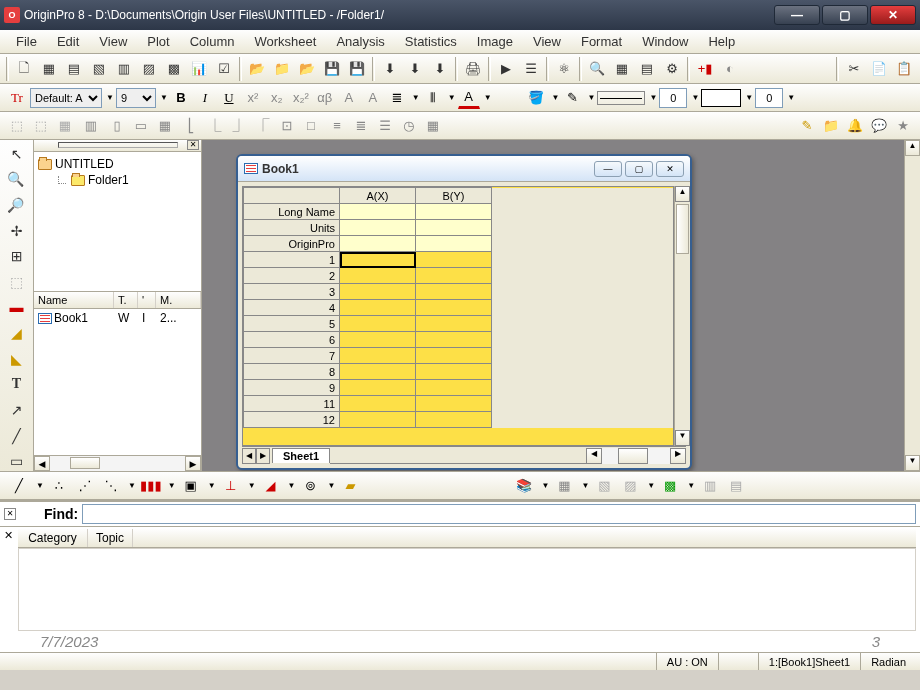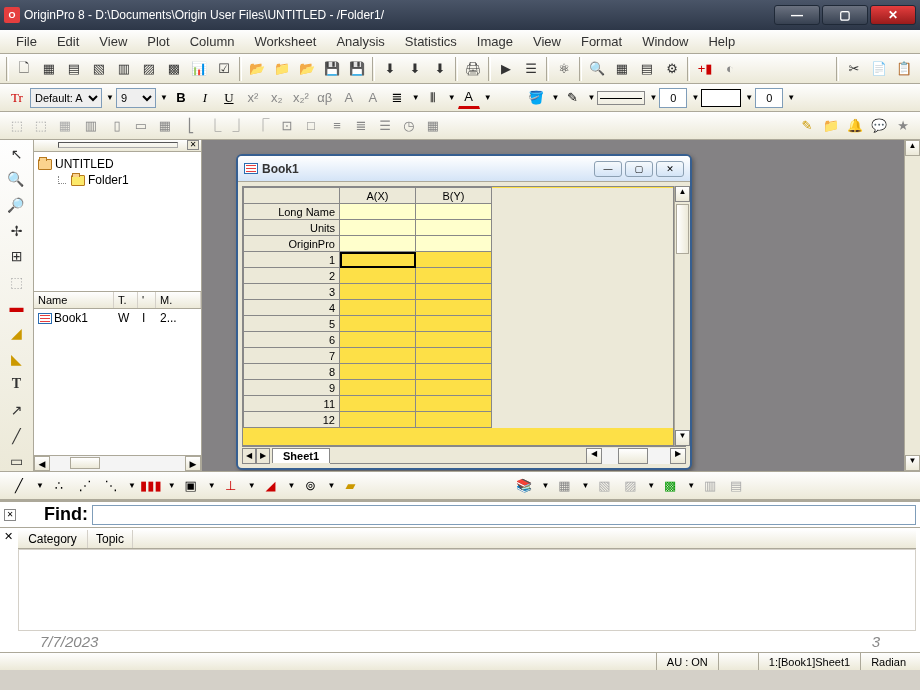--- a/index.html
+++ b/index.html
@@ -71,21 +71,21 @@
   .tab-rest{flex:1;border-bottom:1px solid #888;height:1px;margin-top:15px;}
   .sheet-hscroll{width:100px;margin-left:auto;height:16px;display:flex;}
   .sheet-hscroll .arrow{width:16px;border:1px solid #888;background:linear-gradient(#fff,#ece9d8);font-size:8px;text-align:center;}
   .sheet-hscroll .track{flex:1;background:#f4f4f4;}
   .sheet-hscroll .thumb{width:30px;height:100%;border:1px solid #888;background:linear-gradient(#fff,#ece9d8);margin-left:16px;}
   .graph-bar{height:28px;background:linear-gradient(#fefefe,#ece9d8);display:flex;align-items:center;padding:0 4px;border-bottom:1px solid #aca899;gap:4px;}
   .gbtn{width:22px;height:22px;display:inline-flex;align-items:center;justify-content:center;font-size:13px;}
   .find-panel{height:152px;background:#fff;border-top:2px solid #aca899;display:flex;flex-direction:column;}
   .find-header{display:flex;align-items:center;padding:2px 4px;gap:4px;border-bottom:1px solid #aca899;}
   .find-header .x{width:12px;height:12px;border:1px solid #888;font-size:8px;text-align:center;line-height:10px;}
-  .find-header label{font-size:18px;font-weight:bold;padding-left:24px;}
+  .find-header label{font-size:14px;font-weight:bold;padding-left:24px;}
   .find-header input{flex:1;height:20px;border:1px solid #7f9db9;padding:0 4px;}
   .cat-header{display:flex;background:linear-gradient(#fefefe,#ece9d8);border-bottom:1px solid #aca899;font-size:12px;margin-left:18px;margin-right:4px;margin-top:2px;text-align:center;}
   .cat-header div{padding:2px 8px;border-right:1px solid #d4d0c8;}
   .find-body{flex:1;margin-left:18px;margin-right:4px;border:1px solid #d4d0c8;background:#fff;}
   .find-footer{padding:2px 40px;color:#888;font-style:italic;font-size:15px;display:flex;}
   .statusbar{height:18px;background:linear-gradient(#fefefe,#ece9d8);border-top:1px solid #aca899;display:flex;align-items:center;font-size:11px;padding:0 4px;}
   .statusbar .cell{border-left:1px solid #aca899;padding:0 10px;height:100%;display:flex;align-items:center;}
   .darr{font-size:8px;margin-left:2px;}
   .linestyle{width:48px;height:14px;border:1px solid #888;display:inline-block;position:relative;}
   .linestyle::after{content:"";position:absolute;left:2px;right:2px;top:50%;height:1px;background:#000;}

